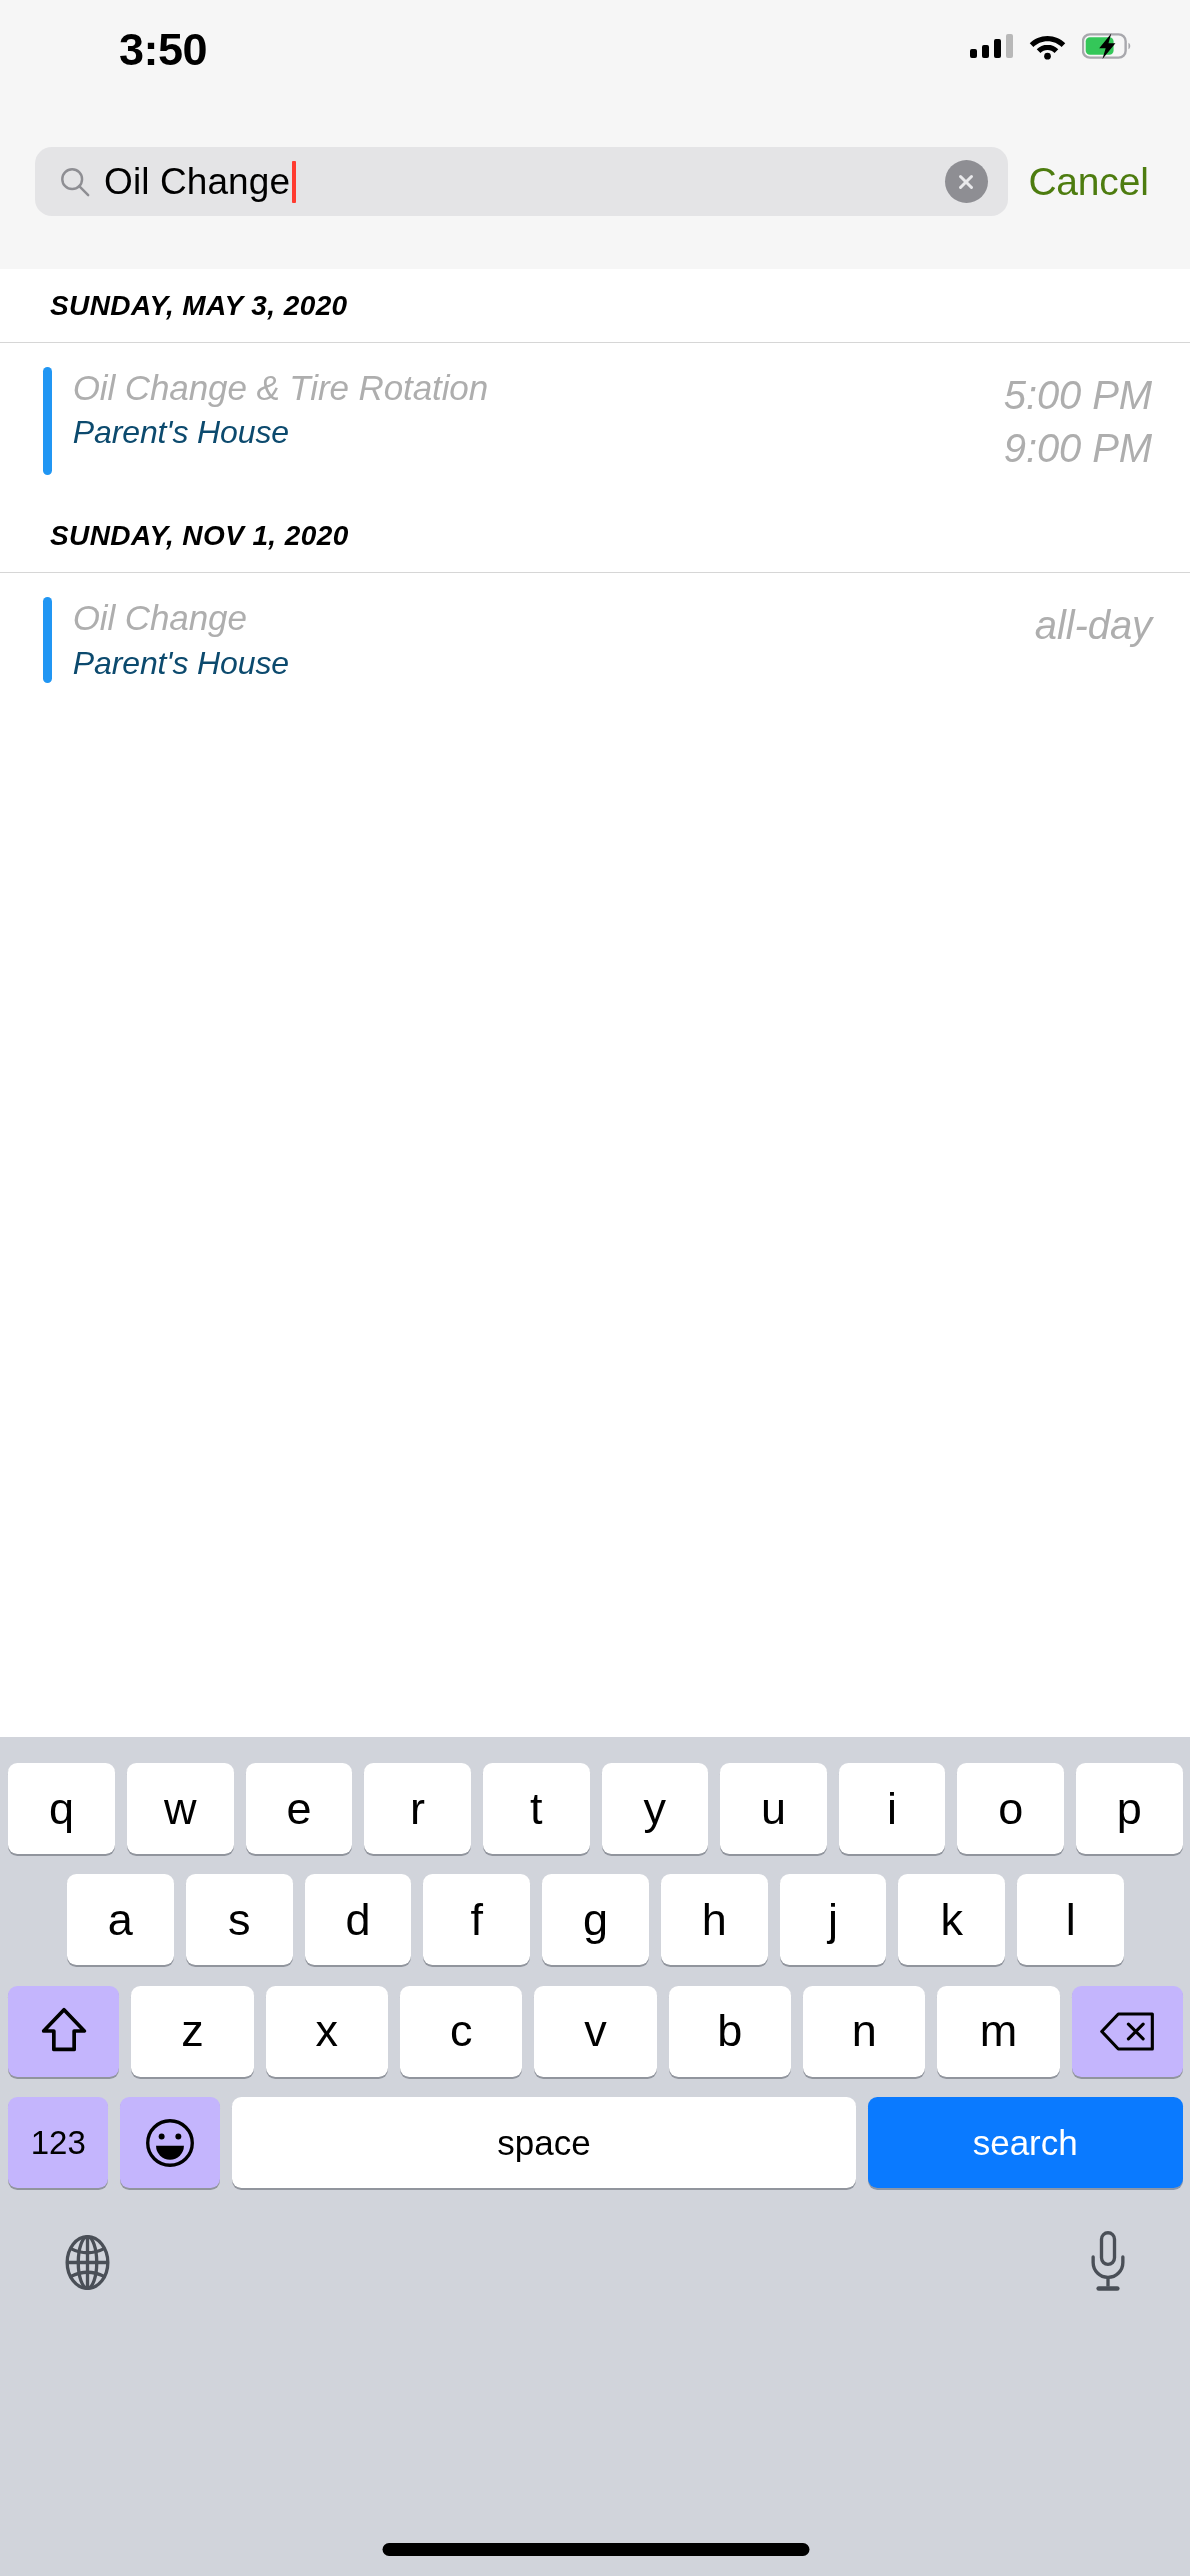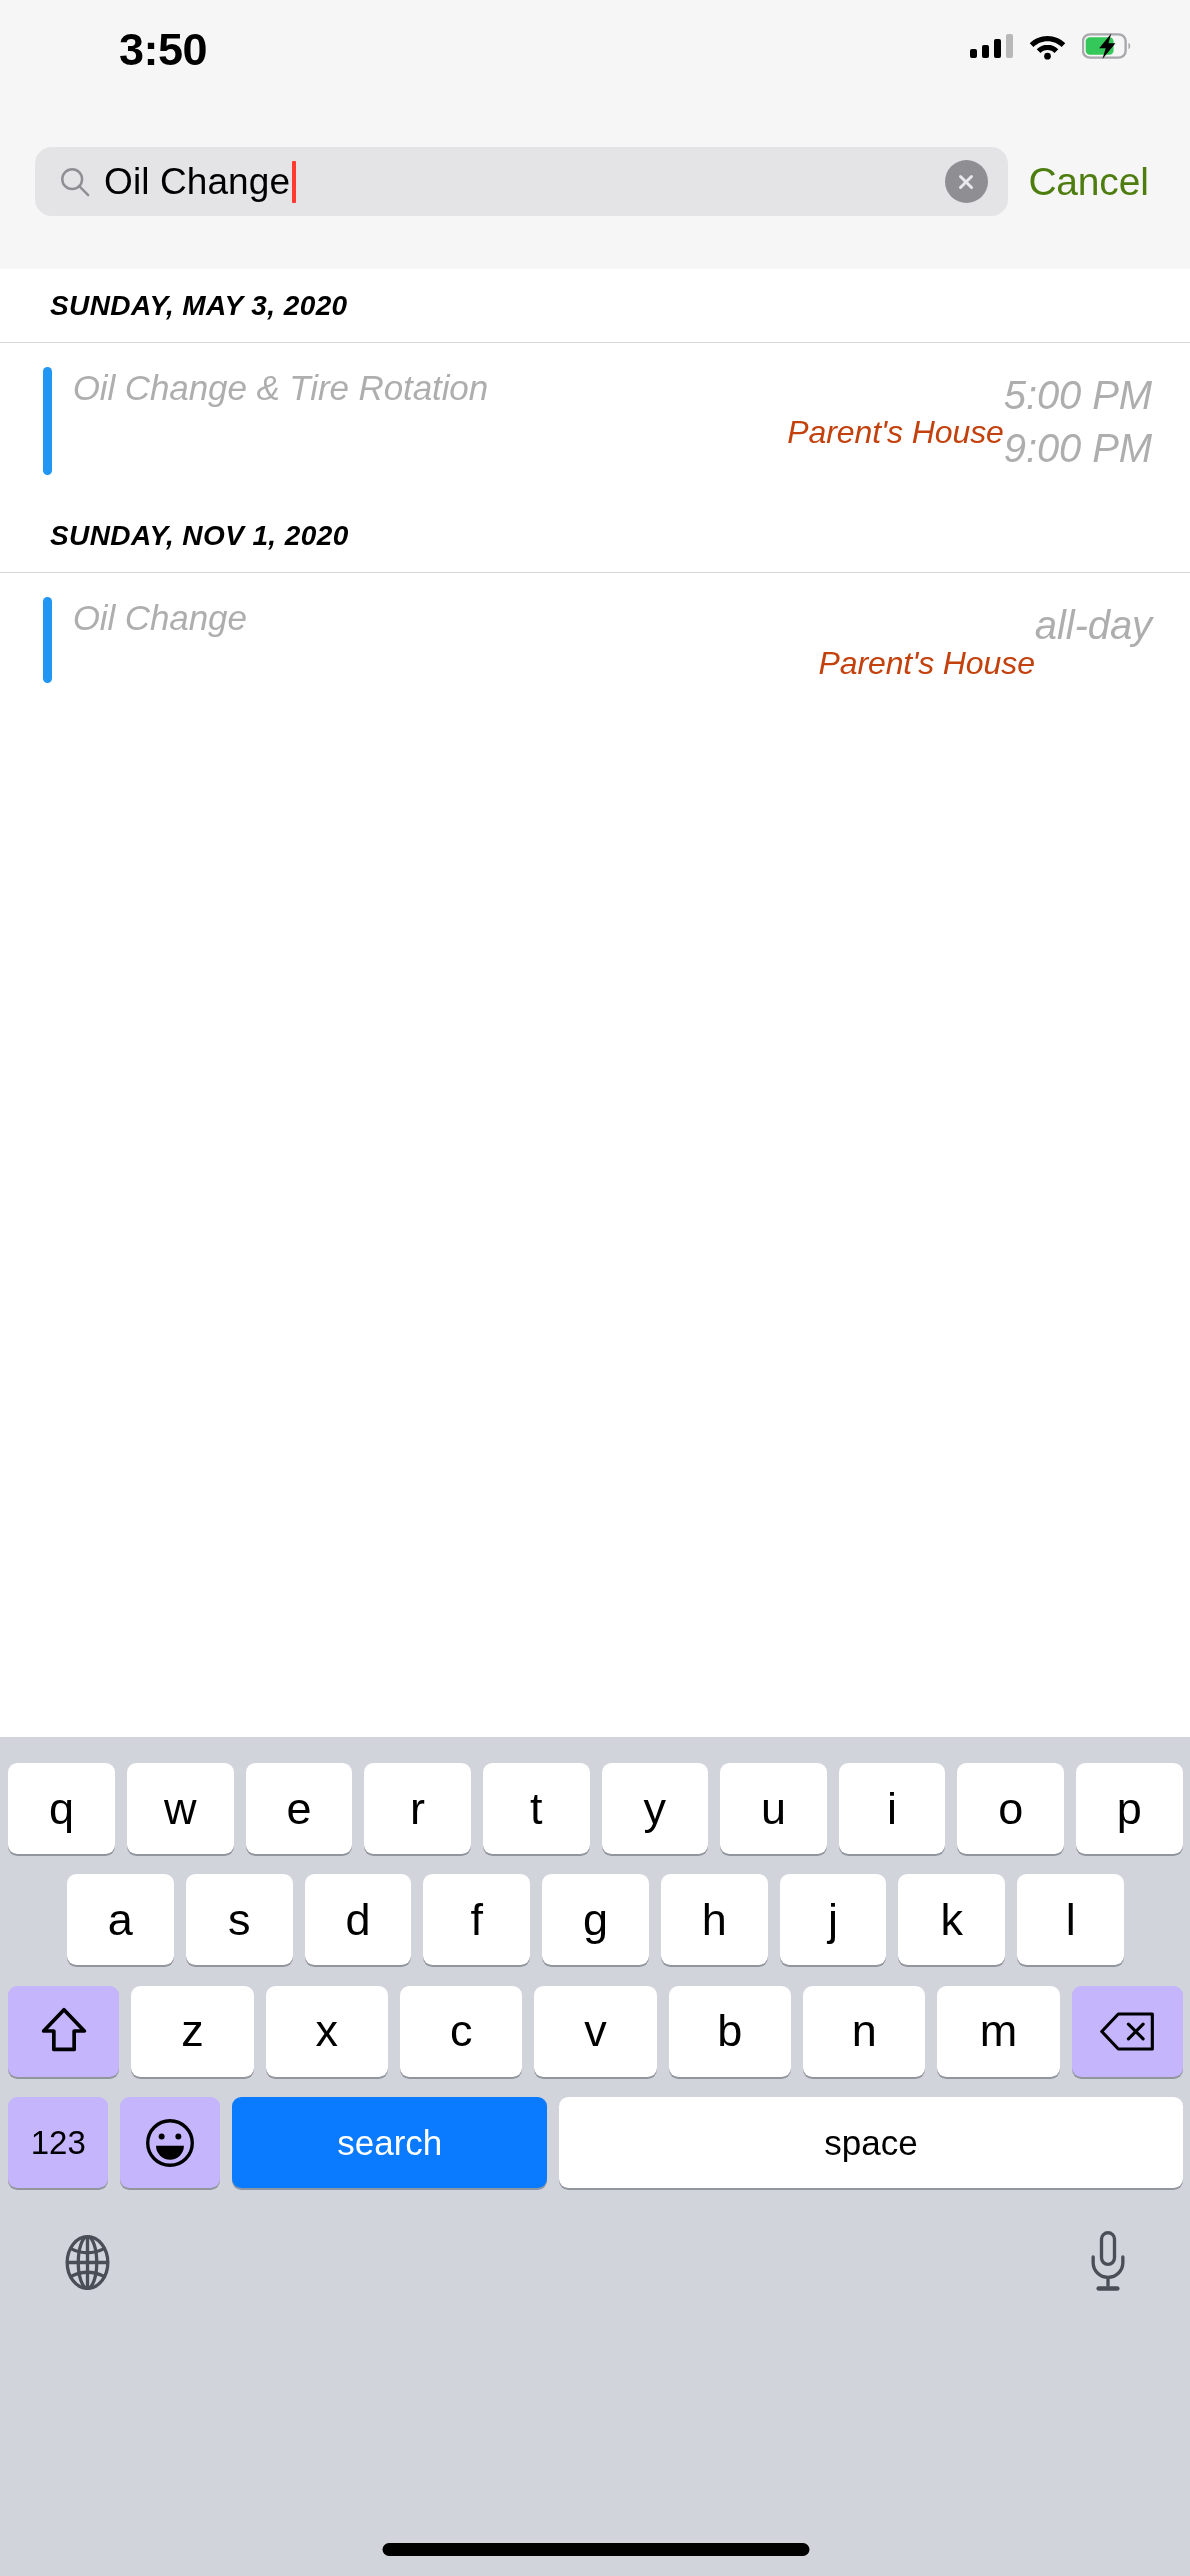--- a/index.html
+++ b/index.html
@@ -174,25 +174,24 @@
   }
   .event-main { flex: 1; min-width: 0; }
   .event-title {
     font-size: 35px;
     color: #aeaeae;
     line-height: 1.22;
     letter-spacing: -0.1px;
   }
   .event-location {
     font-size: 32px;
-    color: #c2410c;
+    color: #0c4a6e;
     line-height: 1.24;
     margin-top: 3.7px;
     letter-spacing: -0.1px;
-    text-align: right;
   }
   .event-times {
     text-align: right;
     flex: 0 0 auto;
     padding-top: 1.9px;
   }
   .event-time {
     font-size: 40px;
     color: #aeaeae;
     line-height: 1.33;
@@ -400,22 +399,22 @@
     <div class="kb-row r4">
       <div class="key dark num">123</div>
       <div class="key dark emoji">
         <svg width="52" height="52" viewBox="0 0 56 56">
           <circle cx="28" cy="28" r="24" fill="none" stroke="#000" stroke-width="3.6"></circle>
           <circle cx="19" cy="21" r="3.2" fill="#000"></circle>
           <circle cx="37" cy="21" r="3.2" fill="#000"></circle>
           <path d="M13 31 A15 15 0 0 0 43 31 Z" fill="#000"></path>
         </svg>
       </div>
+      <div class="key space">space</div>
       <div class="key search-key">search</div>
-      <div class="key space">space</div>
     </div>
 
     <div class="kb-bottom">
       <div class="icon-btn">
         <svg width="61" height="61" viewBox="0 0 66 66">
           <ellipse cx="33" cy="33" rx="22" ry="28" fill="none" stroke="#4a4f57" stroke-width="3.6"></ellipse>
           <ellipse cx="33" cy="33" rx="10" ry="28" fill="none" stroke="#4a4f57" stroke-width="3.6"></ellipse>
           <line x1="11" y1="33" x2="55" y2="33" stroke="#4a4f57" stroke-width="3.6"></line>
           <path d="M15 18 Q33 27 51 18" fill="none" stroke="#4a4f57" stroke-width="3.6"></path>
           <path d="M15 48 Q33 39 51 48" fill="none" stroke="#4a4f57" stroke-width="3.6"></path>

